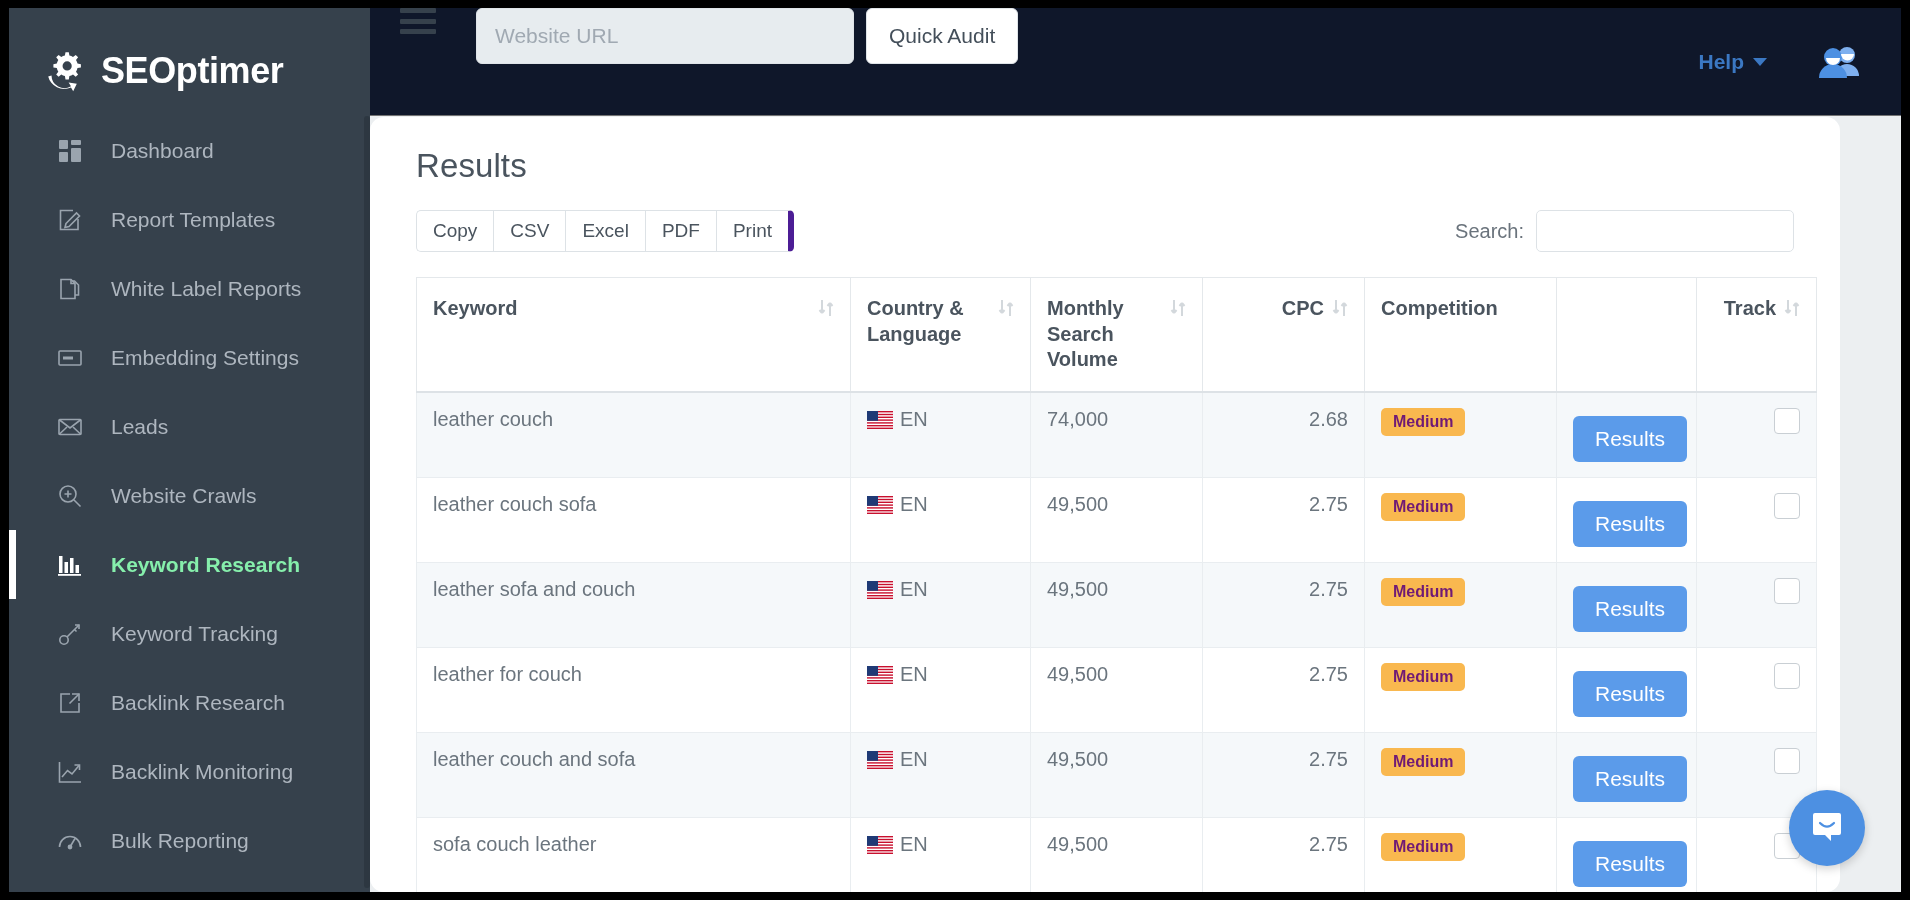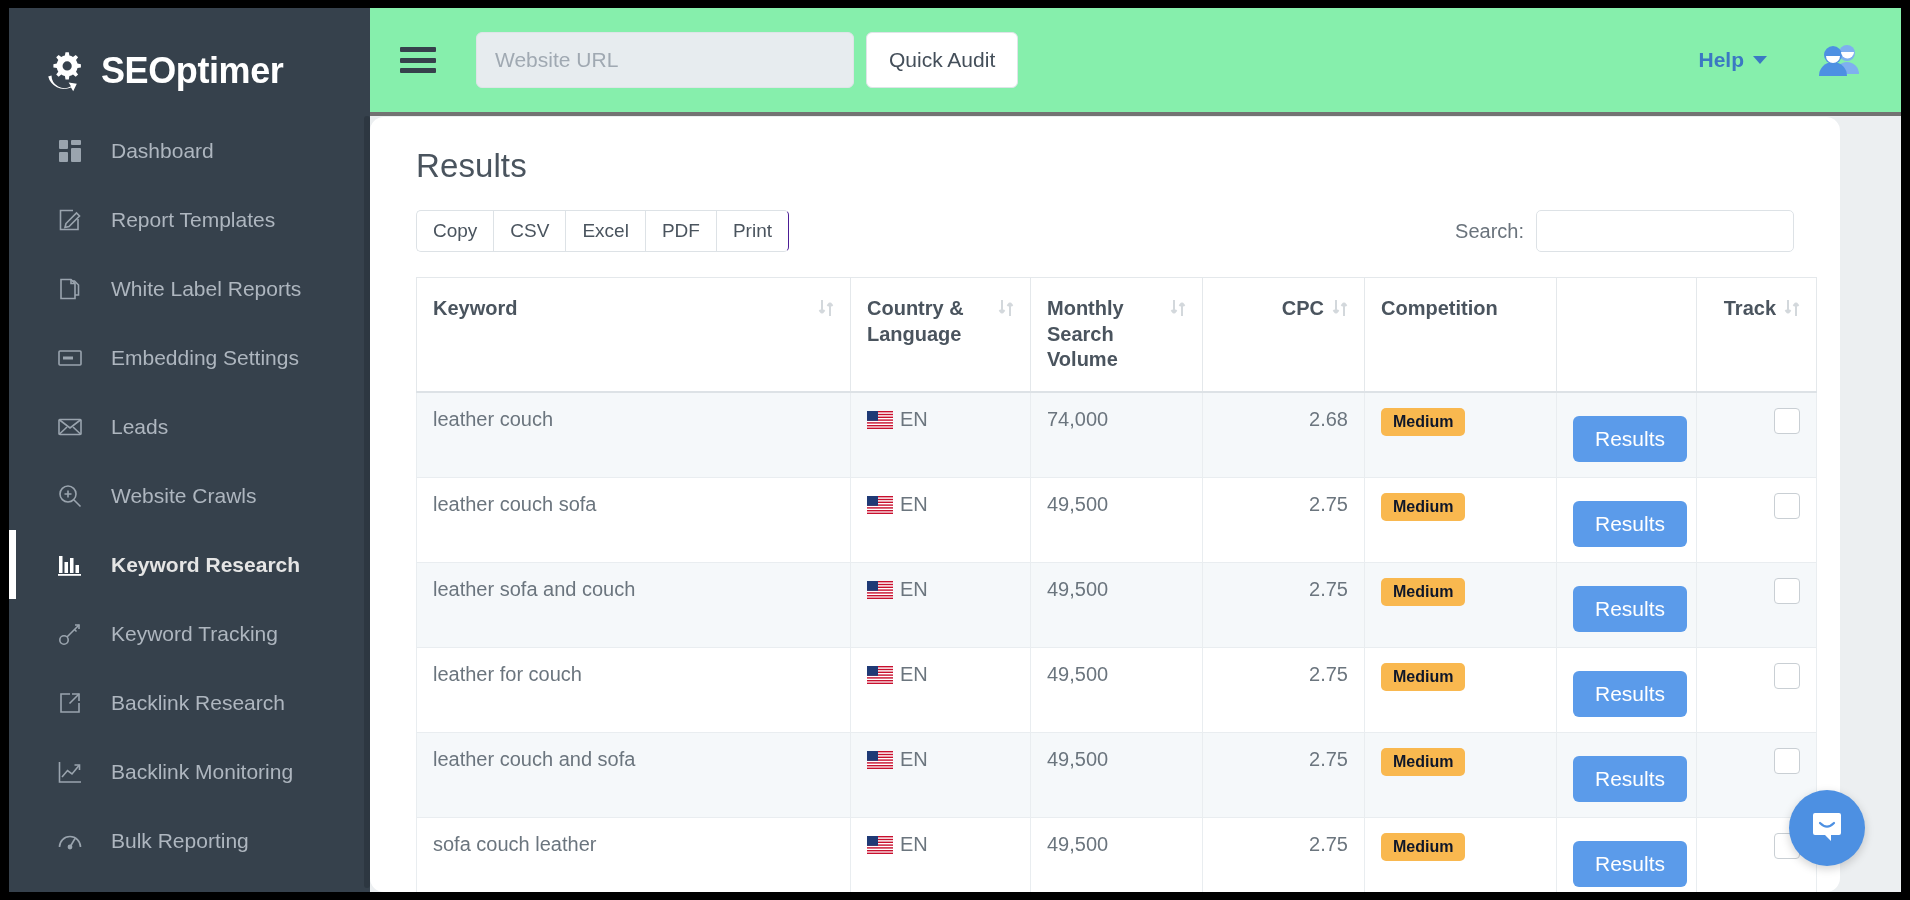--- a/index.html
+++ b/index.html
@@ -52,21 +52,21 @@
     color: #9aa4ae;
   }
   .nav-icon svg { display: block; }
   .nav-label {
     margin-left: 28px;
     font-size: 21px;
     color: #aeb6bf;
     white-space: nowrap;
     font-weight: 400;
   }
-  .nav-item.active .nav-label { color: #e5e5e5; font-weight: 700; }
+  .nav-item.active .nav-label { color: #86efac; font-weight: 700; }
   .nav-item.active .nav-icon { color: #ffffff; }
   .active-bar {
     position: absolute;
     left: 0px; top: 0px;
     width: 7px; height: 69px;
     background: #ffffff;
   }
   .sb-scroll {
     position: absolute;
     right: 0px; top: 108px;
@@ -77,23 +77,23 @@
 
   
   .main {
     position: absolute; left: 361px; top: 0;
     width: 1531px; height: 884px;
     background: #eceff1;
   }
   .topbar {
     position: absolute; left: 0; top: 0;
     width: 1531px; height: 108px;
-    background: #86efac;
-    display: flex; align-items: center;
-    border-bottom: 4px solid #737373;
+    background: #0f172a;
+    display: flex; 
+    border-bottom: 1px solid #737373;
   }
   .hamburger {
     margin-left: 30px;
     width: 36px; height: 26px;
     display: flex; flex-direction: column; justify-content: space-between;
     cursor: pointer;
   }
   .hamburger span {
     display: block; height: 5px; width: 36px;
     background: #36414c; border-radius: 1px;
@@ -174,21 +174,21 @@
     background: #ffffff;
     border: 1px solid #dde2e6;
     border-right: none;
     font-size: 19px;
     color: #4a545e;
     font-family: "Liberation Sans", sans-serif;
     cursor: pointer;
     line-height: 40px;
   }
   .btn-group button:first-child { border-radius: 5px 0 0 5px; }
-  .btn-group button:last-child { border-right: 1px solid #4c1d95; border-radius: 0 5px 5px 0; }
+  .btn-group button:last-child { border-right: 6px solid #4c1d95; border-radius: 0 5px 5px 0; }
   .search-wrap {
     margin-left: auto;
     display: flex; align-items: center;
   }
   .search-label { font-size: 20px; color: #6a737c; margin-right: 12px; }
   .search-input {
     width: 258px; height: 42px;
     border: 1px solid #dde2e6;
     border-radius: 5px;
     padding: 0 12px;
@@ -239,21 +239,21 @@
   .flag {
     display: inline-block;
     width: 26px; height: 18px;
     vertical-align: -3px;
     margin-right: 7px;
     border-radius: 1px;
   }
   .badge-medium {
     display: inline-block;
     background: #f9b84f;
-    color: #0f172a;
+    color: #701a75;
     font-size: 16px;
     font-weight: 700;
     padding: 6px 12px;
     border-radius: 5px;
     line-height: 1;
   }
   .btn-results {
     display: inline-block;
     background: #5b9bea;
     color: #ffffff;

